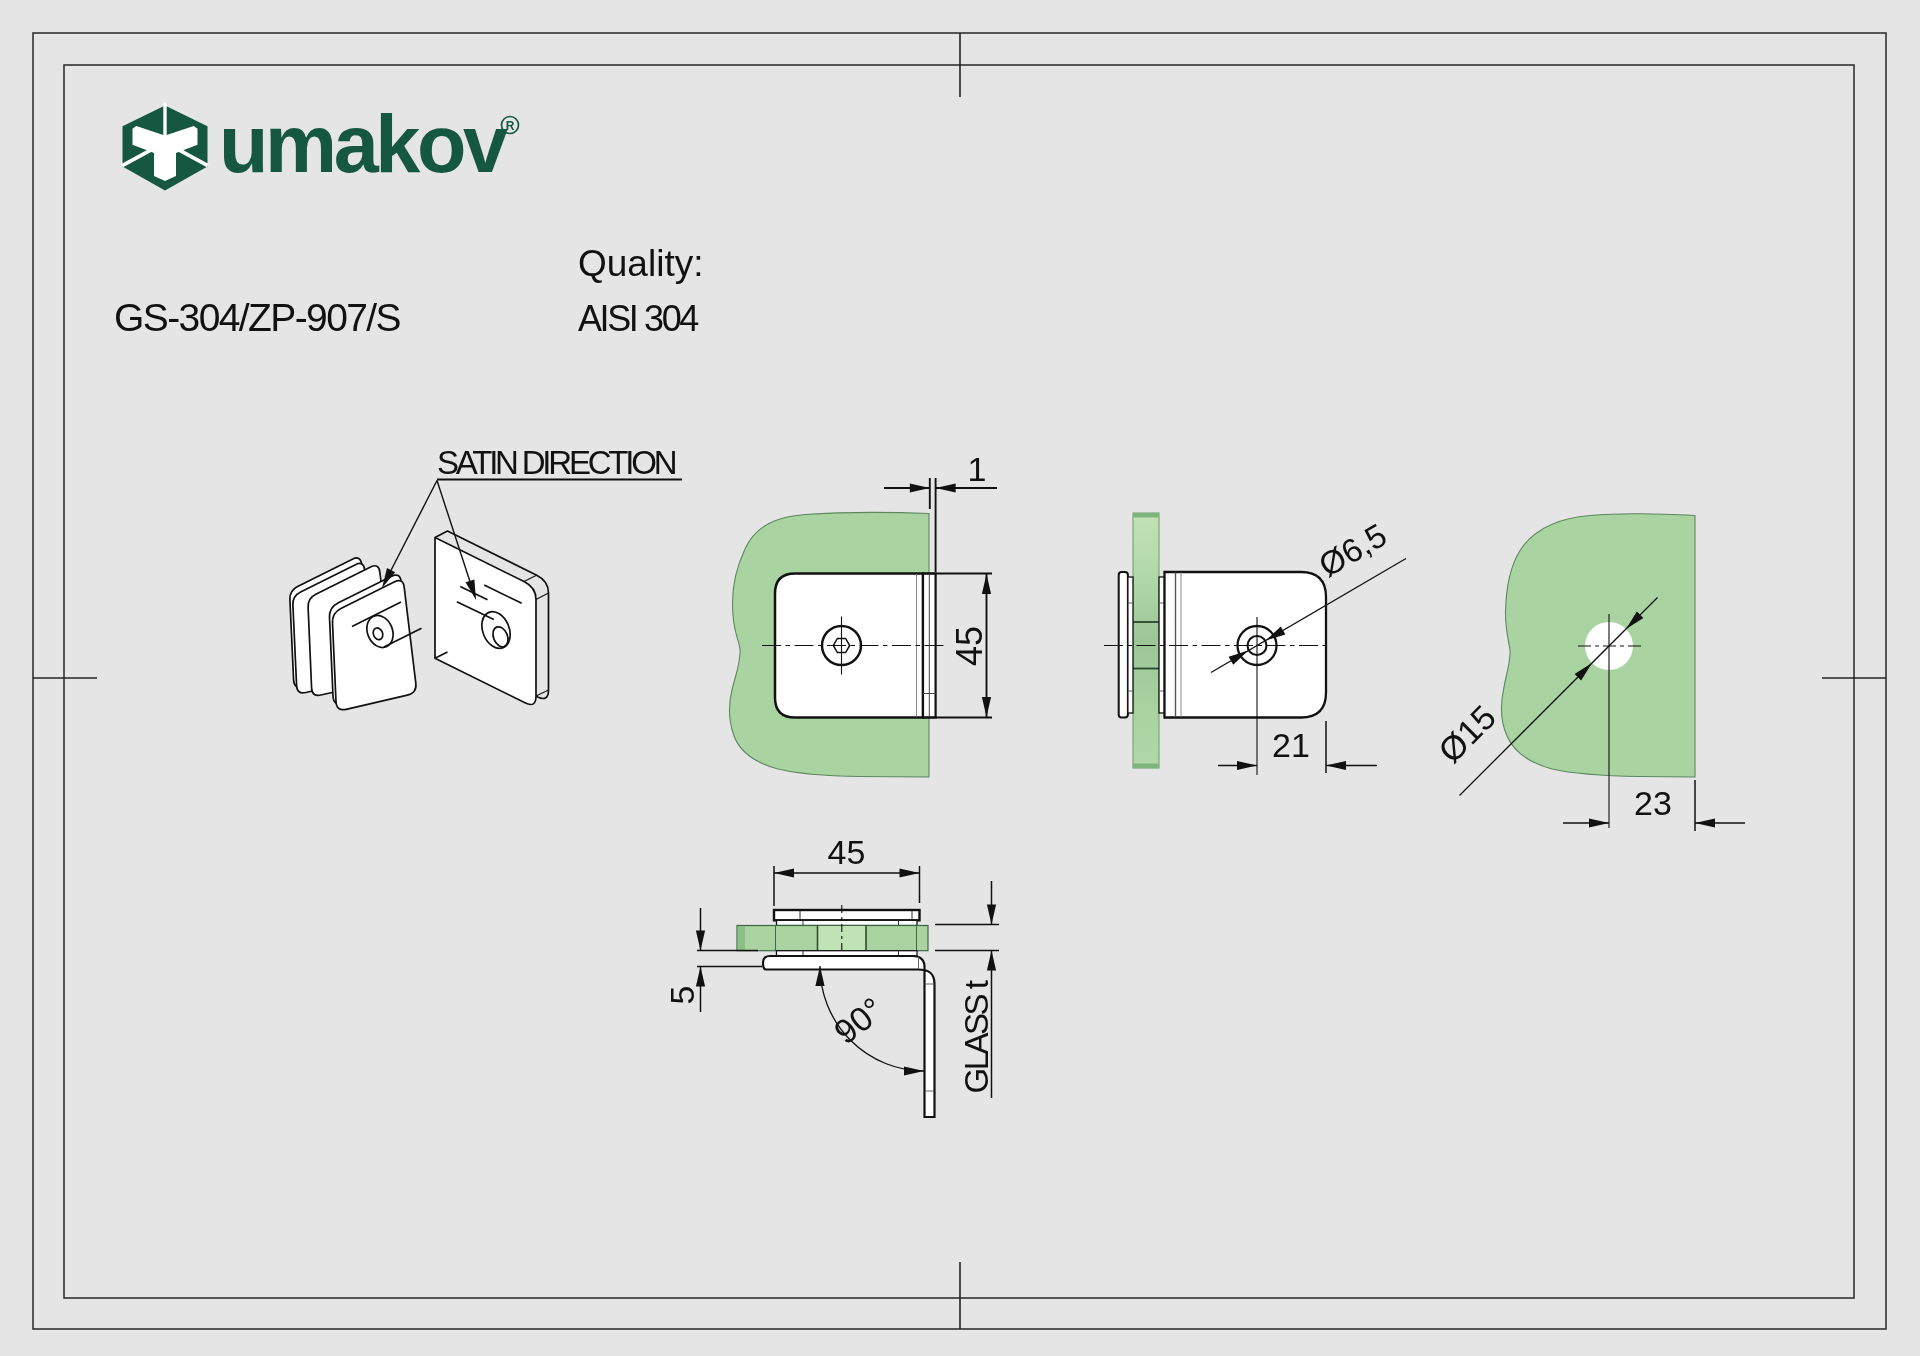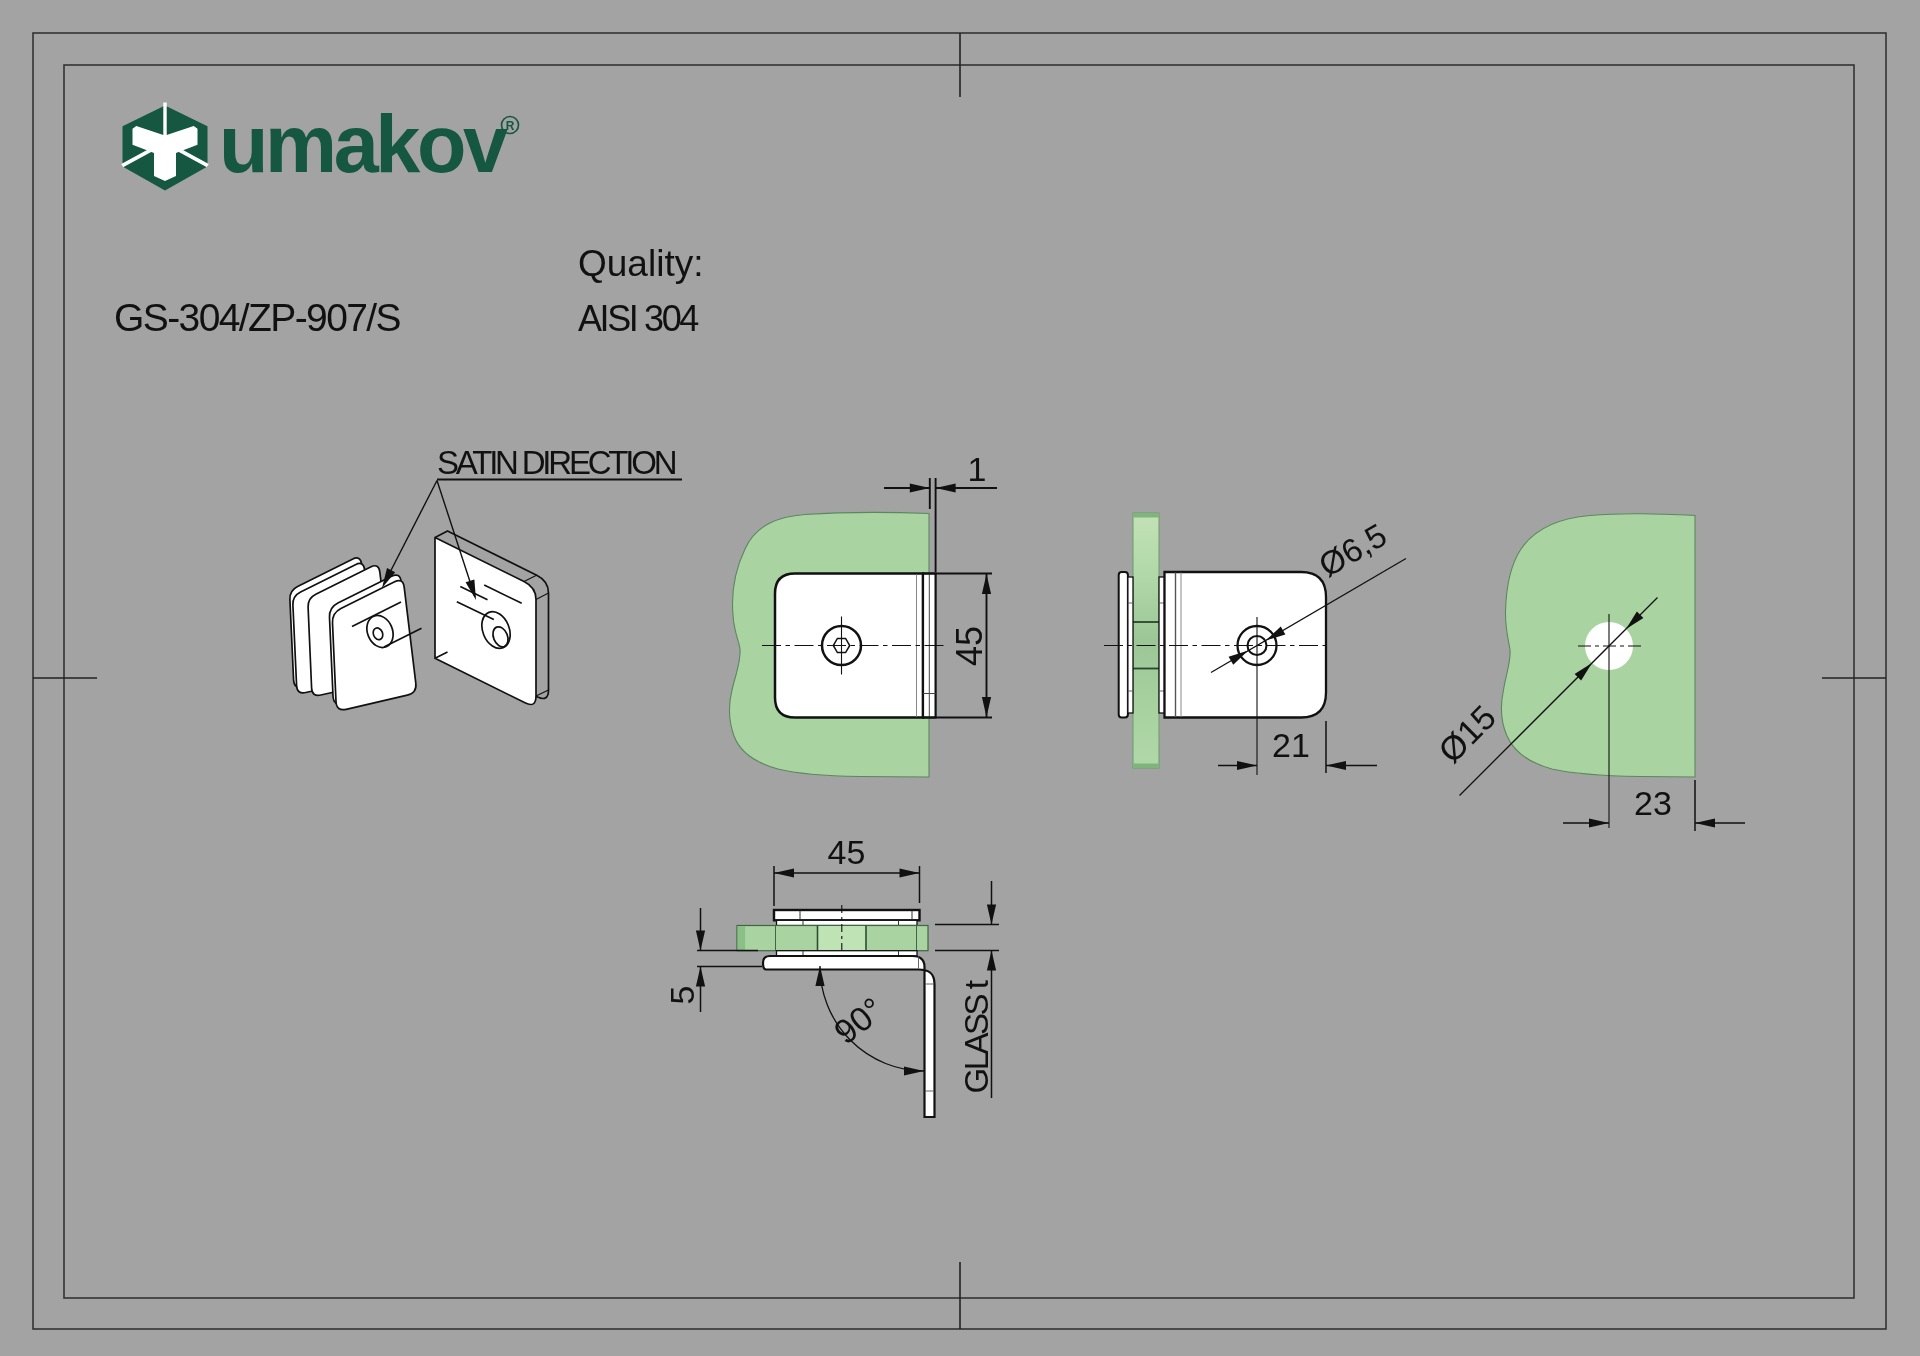--- a/index.html
+++ b/index.html
@@ -1,16 +1,16 @@
 <!DOCTYPE html>
 <html><head>
 <meta charset="utf-8">
 <style>
 html,body{margin:0;padding:0;background:#ffffff;}
-#page{position:relative;width:1920px;height:1356px;background:#a3a3a3;font-family:"Liberation Sans",sans-serif;}
+#page{position:relative;width:1920px;height:1356px;background:#e5e5e5;font-family:"Liberation Sans",sans-serif;}
 svg{position:absolute;top:0;left:0;}
 text{fill:#111;}
 </style>
 </head>
 <body>
 <div id="page">
 <svg width="1920" height="1356" viewBox="0 0 1920 1356">
 <defs>
 <path id="ah" d="M0,0 L-20,-4.6 L-20,4.6 Z" fill="#111"></path>
 <linearGradient id="glassV" x1="0" y1="0" x2="0" y2="1">

